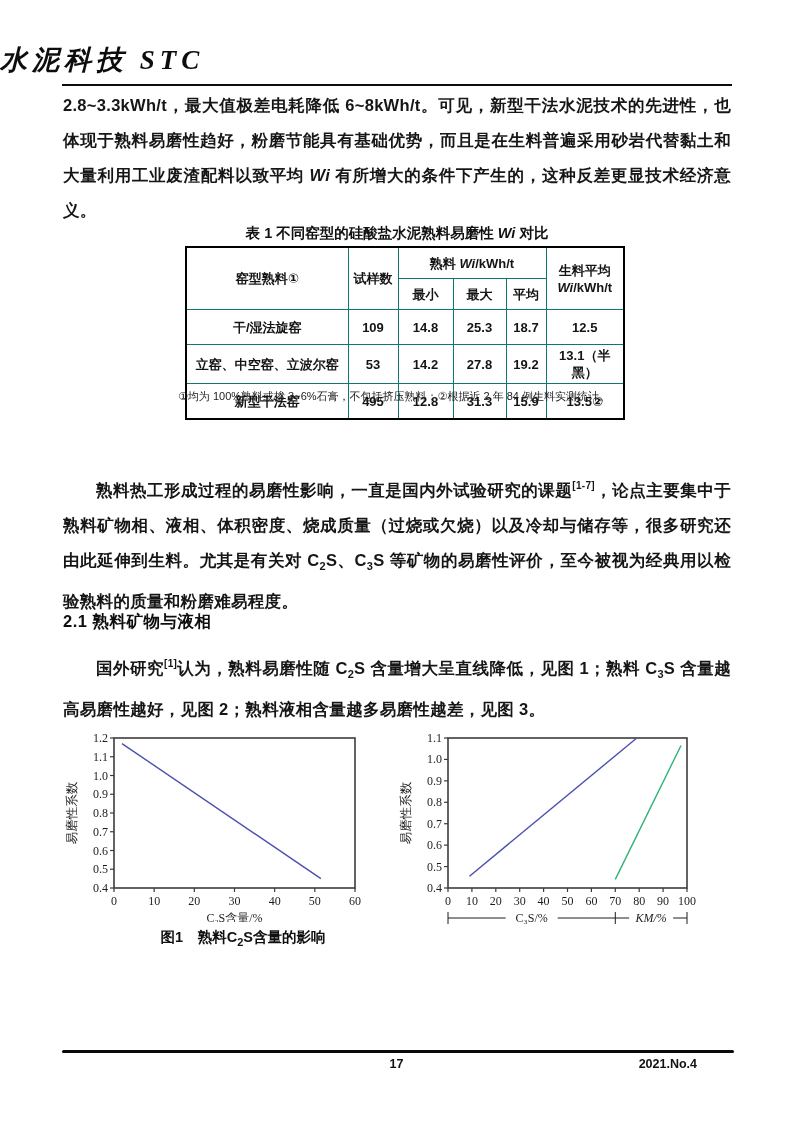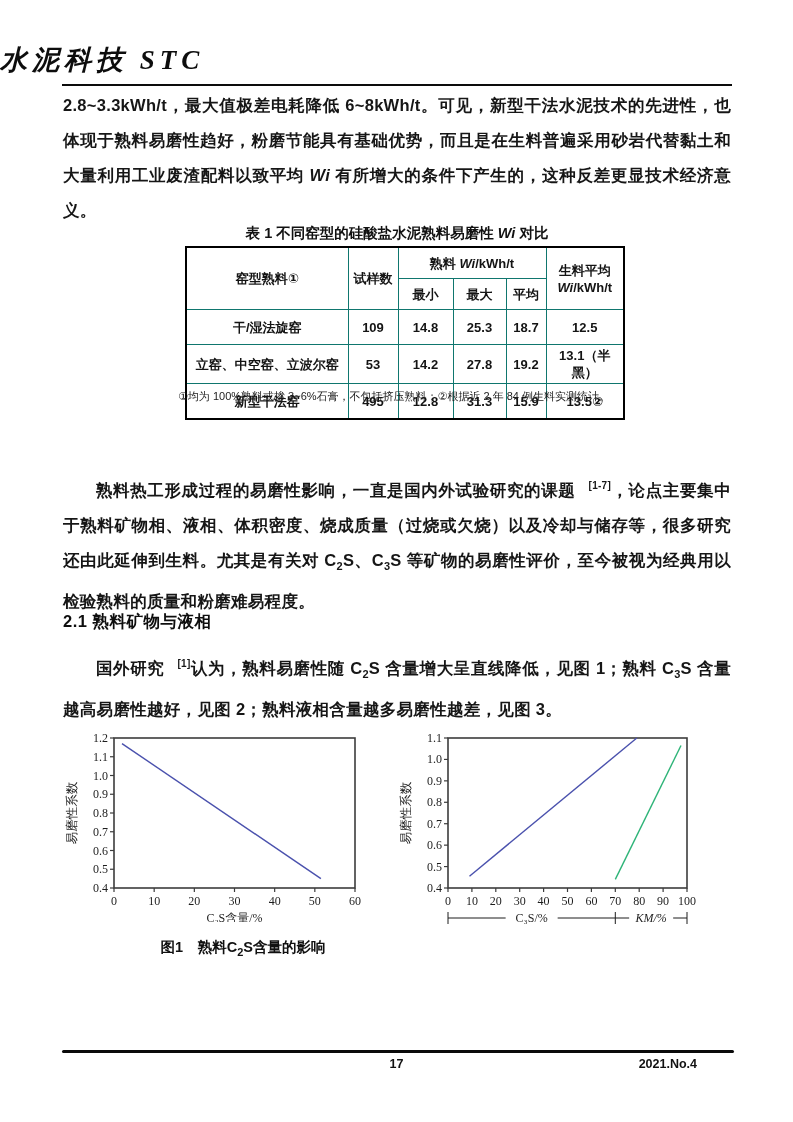--- a/index.html
+++ b/index.html
@@ -39,28 +39,28 @@
   table.data-table thead th{height:26px;}
   table.data-table tbody td{height:30px;}
   .tbl-footnote{
     position:absolute;top:389px;left:178px;width:470px;font-size:11px;font-weight:500;color:#1b1b1b;
   }
   .figures-row{position:absolute;top:726px;left:63px;width:668px;height:250px;}
   .figure{position:absolute;top:0;}
   #fig1{left:0;width:332px;}
   #fig2{left:333px;width:320px;}
   .fig-caption{
-    width:100%;text-align:center;font-size:14.5px;font-weight:800;color:#101010;margin-top:12px;
+    width:100%;text-align:center;font-size:14.5px;font-weight:800;color:#101010;margin-top:2px;
   }
   #fig1 .fig-caption{padding-left:28px;box-sizing:border-box;}
   #fig2 .fig-caption{padding-left:30px;box-sizing:border-box;}
   .footer-rule{position:absolute;top:1050px;left:62px;width:672px;height:3px;background:#0a0a0a;border-radius:2px;}
   .footer-page{position:absolute;top:1057px;left:0;width:100%;text-align:center;font-size:12.5px;font-weight:600;color:#111;}
   .footer-issue{position:absolute;top:1057px;right:96px;font-size:12.5px;font-weight:600;color:#111;}
-  sup{font-size:10px;margin-left:13px;}
+  sup{font-size:10px;}
   sub{font-size:11px;}
   i{font-style:italic;}
 </style>
 </head>
 <body>
 
 <div class="page">
 
   <div class="journal-title">水泥科技 STC</div>
   <div class="header-rule"></div>

